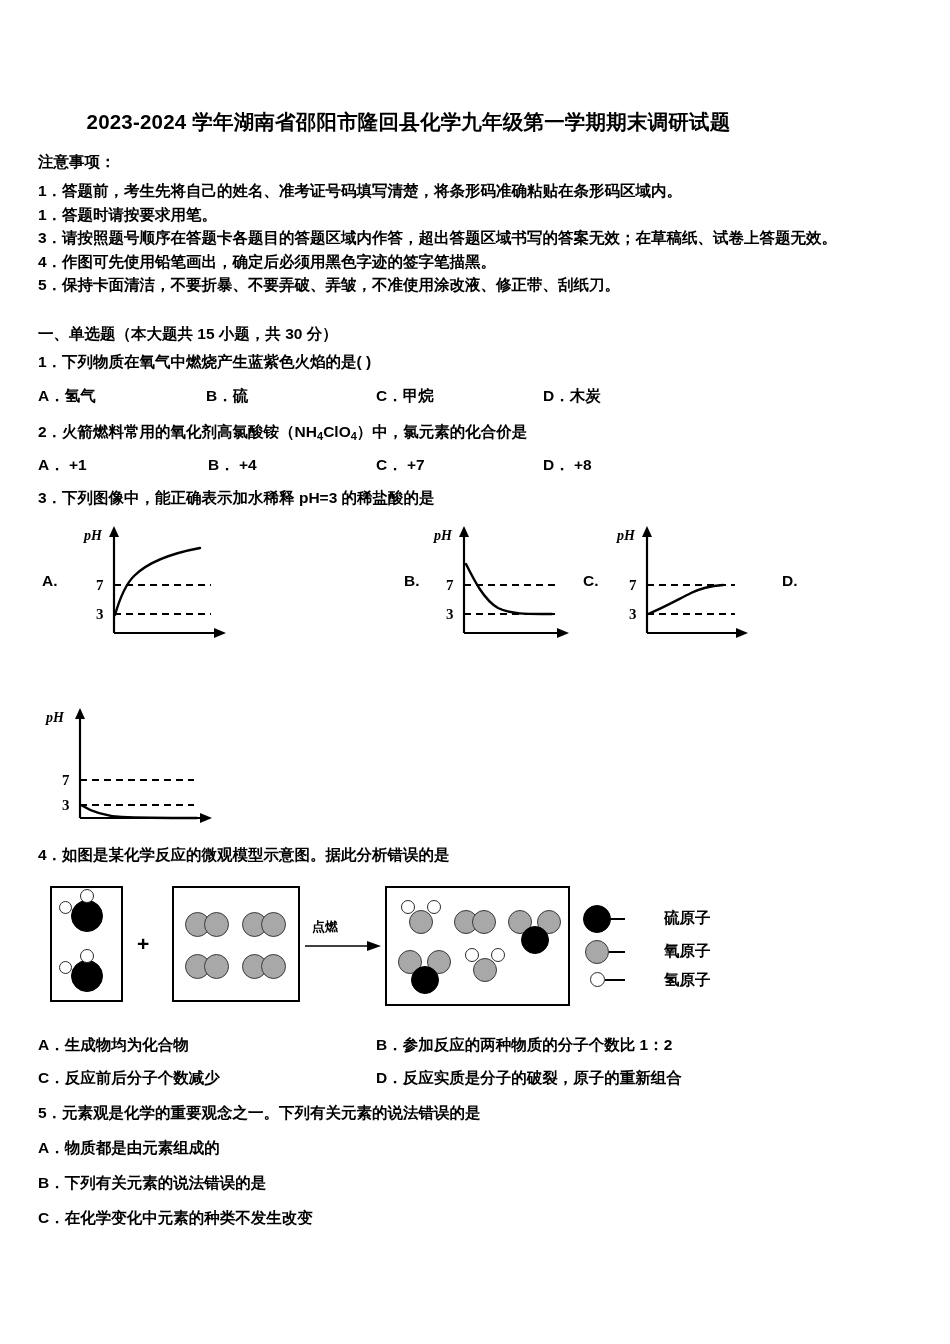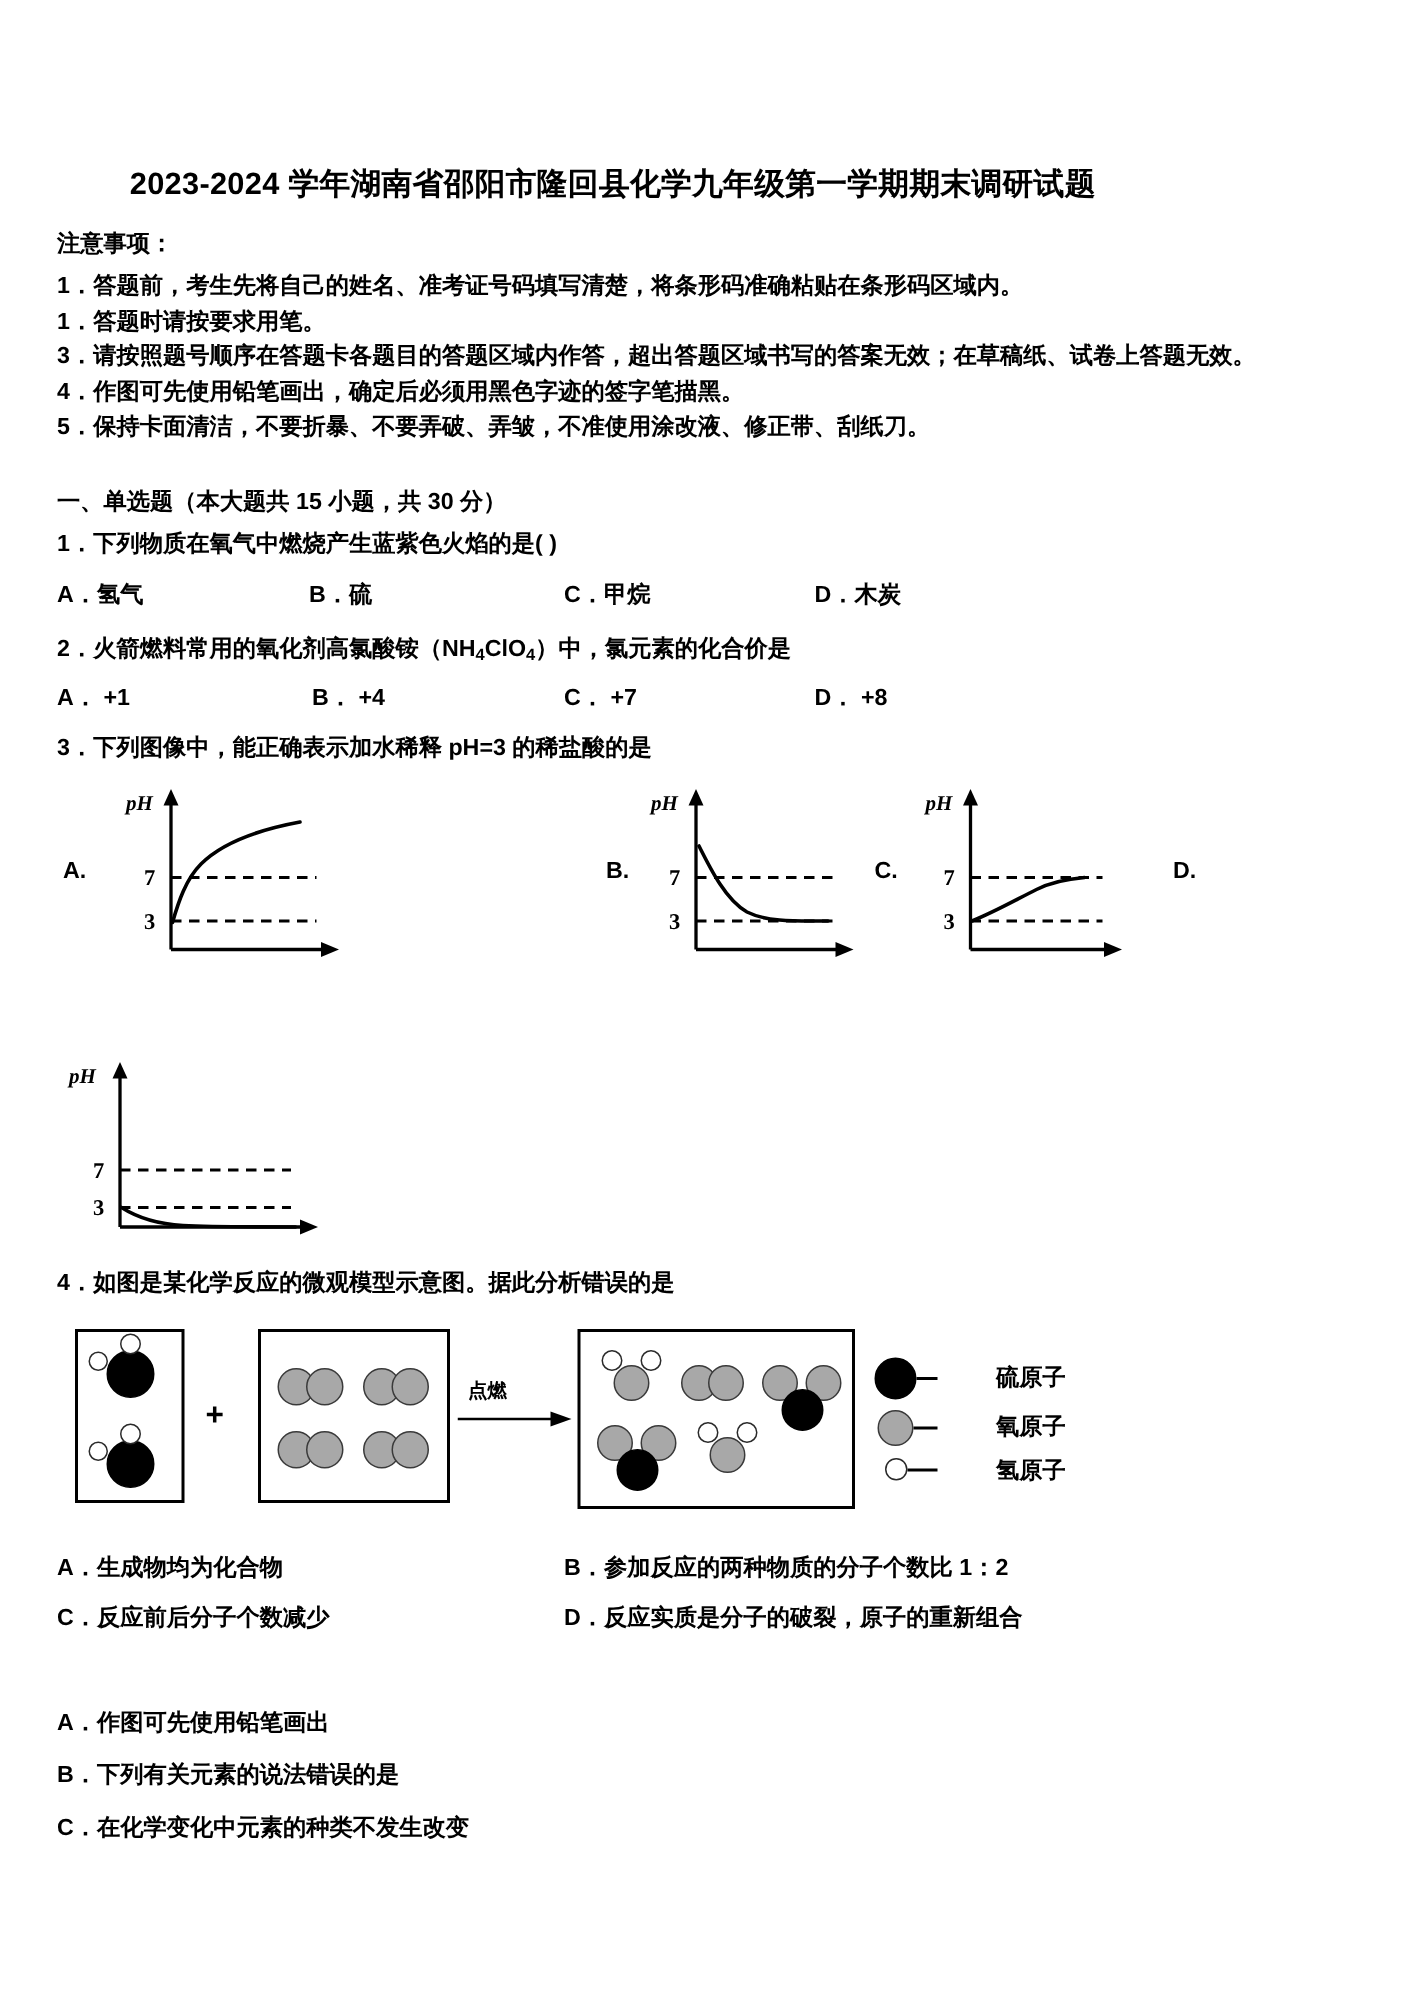--- a/index.html
+++ b/index.html
@@ -318,23 +318,24 @@
   </div>
   <div class="opt-row" style="top:1068px;">
     <span class="opt" style="left:0px;">
       <span>C．</span><span>反应前后分子个数减少</span>
     </span>
     <span class="opt" style="left:338px;">
       <span>D．</span><span>反应实质是分子的破裂，原子的重新组合</span>
     </span>
   </div>
 
+  <div class="q-stem" style="position:absolute; left:38px; top:1103px;">5．元素观是化学的重要观念之一。下列有关元素的说法错误的是</div>
   <div class="opt-row" style="top:1138px;">
     <span class="opt" style="left:0px;">
-      <span>A．</span><span>作图可先使用铅笔画出</span>
+      <span>A．</span><span>物质都是由元素组成的</span>
     </span>
   </div>
   <div class="opt-row" style="top:1173px;">
     <span class="opt" style="left:0px;">
       <span>B．</span><span>下列有关元素的说法错误的是</span>
     </span>
   </div>
   <div class="opt-row" style="top:1208px;">
     <span class="opt" style="left:0px;text-align:right;">
       <span>C．</span><span>在化学变化中元素的种类不发生改变</span>

